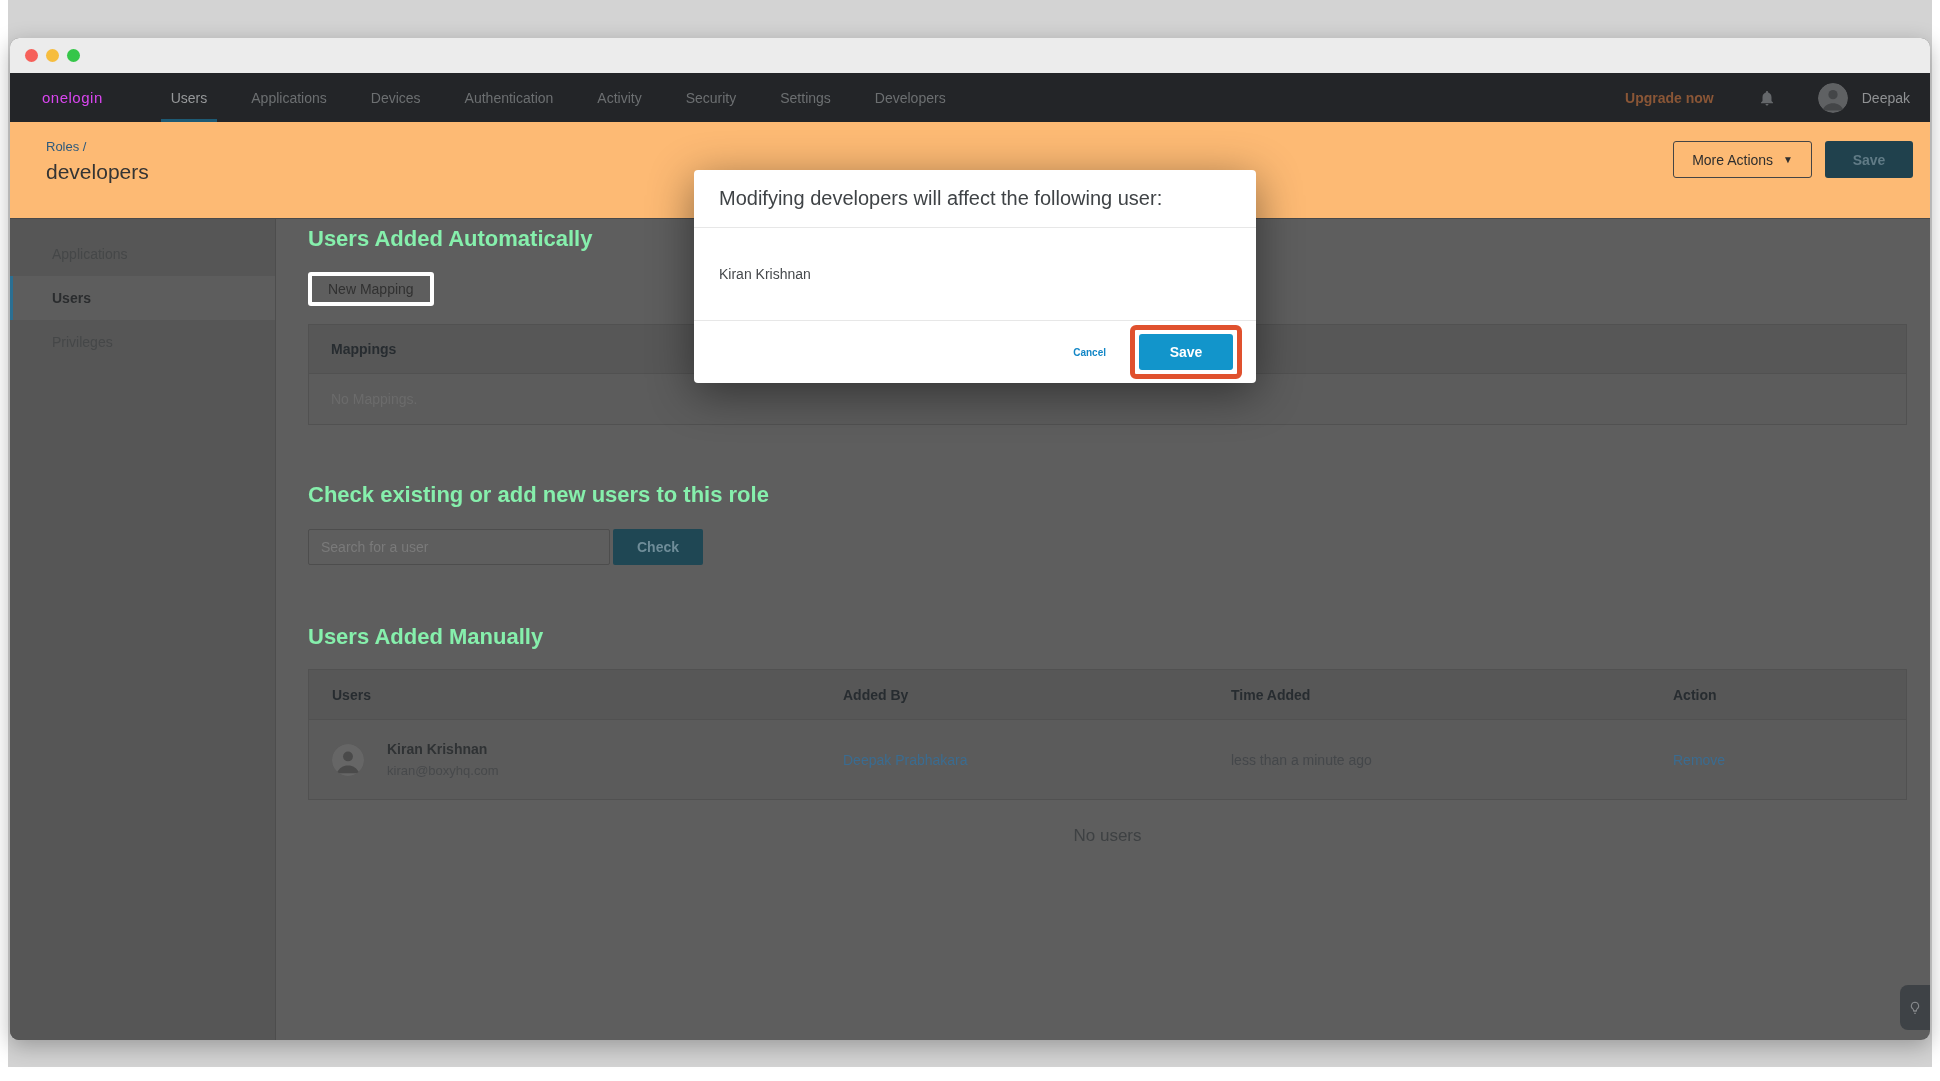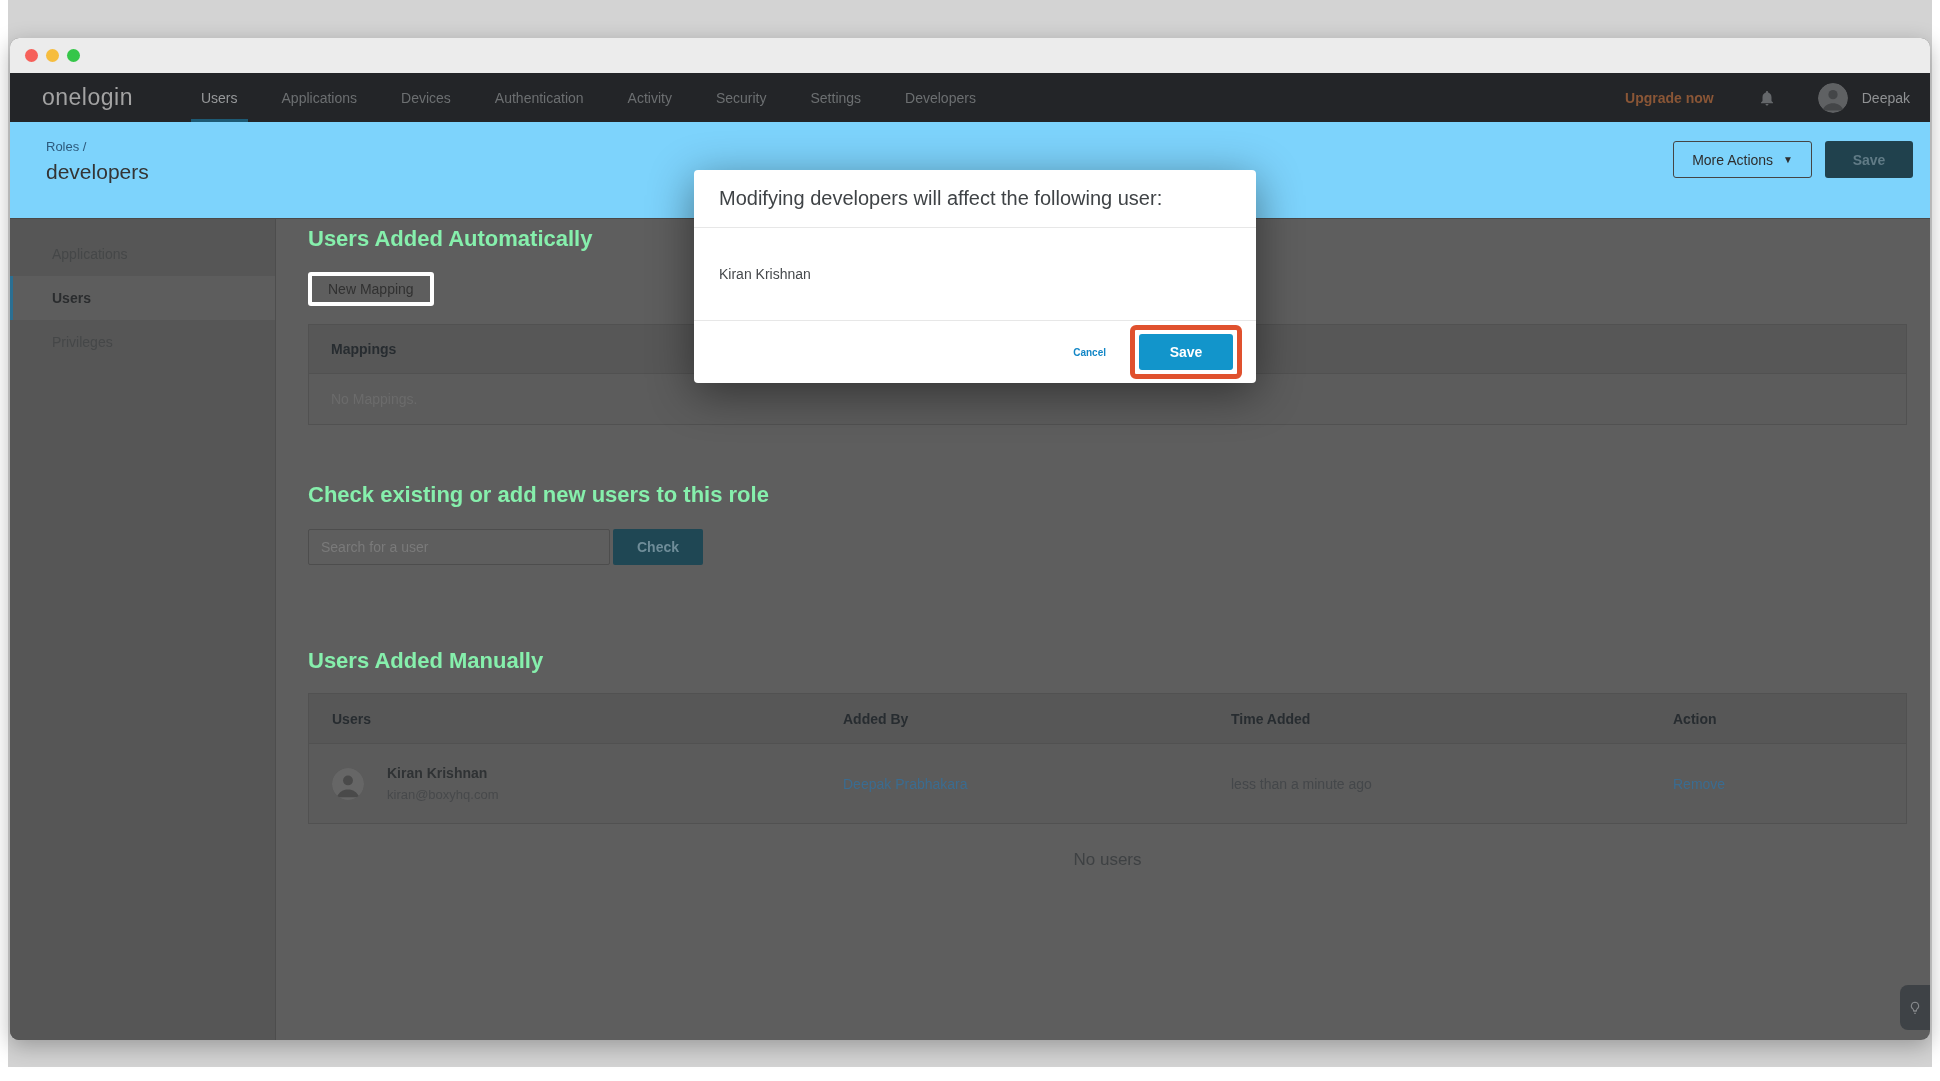--- a/index.html
+++ b/index.html
@@ -10,36 +10,36 @@
   
   .window { position:absolute; left:10px; top:38px; width:1920px; height:1002px;
             border-radius:9px; overflow:hidden; background:#5e5e5e;
             box-shadow:0 6px 22px rgba(0,0,0,0.28); }
   .titlebar { height:35px; background:#ececec; display:flex; align-items:center; padding-left:15px; }
   .tl { width:13px; height:13px; border-radius:50%; margin-right:8px; }
   .tl.red{background:#f6605a;} .tl.yellow{background:#f6bd3e;} .tl.green{background:#35c649;}
 
   
   .navbar { height:49px; background:#232528; display:flex; align-items:stretch; }
-  .logo { color:#a3a3a3; font-size:23px; letter-spacing:.5px; display:flex; align-items:center;
+  .logo { color:#d946ef; font-size:15px; letter-spacing:.5px; display:flex; align-items:center;
           padding:0 24px 0 32px; }
   .nav-items { display:flex; margin-left:22px; }
   .nav-item { display:flex; align-items:center; padding:0 22px; font-size:14px; color:#6c6f71;
               position:relative; cursor:pointer; }
   .nav-item.active { color:#97999b; }
   .nav-item.active::after { content:""; position:absolute; left:12px; right:12px; bottom:0;
                             height:3px; background:#1d5a74; }
   .nav-right { margin-left:auto; display:flex; align-items:center; padding-right:20px; }
   .upgrade { color:#8a5636; font-size:14px; font-weight:bold; margin-right:44px; cursor:pointer; }
   .bell { width:18px; height:18px; margin-right:42px; cursor:pointer; }
   .avatar-top { width:30px; height:30px; border-radius:50%; overflow:hidden; margin-right:14px; }
   .username { color:#8f9193; font-size:14px; }
 
   
-  .page-header { height:97px; background:#7dd3fc; border-bottom:1px solid #494949;
+  .page-header { height:97px; background:#fdba74; border-bottom:1px solid #494949;
                  position:relative; padding:17px 0 0 36px; }
   .breadcrumb { color:#2d5a7d; font-size:13px; cursor:pointer; }
   .page-title { color:#343434; font-size:21px; margin-top:6px; }
   .header-actions { position:absolute; right:17px; top:19px; display:flex;justify-content:space-between; }
   .btn-more { height:37px; padding:0 18px; background:transparent; border:1px solid #454545;
               border-radius:3px; color:#2e2e2e; font-size:14px; display:flex; align-items:center;
               cursor:pointer; margin-right:13px; }
   .caret { font-size:10px; margin-left:10px; color:#2e2e2e; }
   .btn-save-dim { height:37px; width:88px; background:#20414d; border:none; border-radius:3px;
                   color:#607b86; font-size:14px; font-weight:600; cursor:pointer; }
@@ -64,21 +64,21 @@
   .tbl-row { background:#5c5c5c; display:flex; align-items:center; }
   .empty-row { height:50px; display:flex; align-items:center; padding-left:22px;
                color:#6b6b6b; font-size:14px; background:#5c5c5c; }
   .gap-check { margin-top:56px; }
   .search-row { margin-top:20px; display:flex; }
   .search-input { width:302px; height:36px; background:transparent; border:1px solid #4d4d4d;
                   border-radius:2px; padding:0 12px; font-size:14px; color:#8a8a8a; outline:none; }
   .search-input::placeholder { color:#7a7a7a; }
   .btn-check { width:90px; height:36px; margin-left:3px; background:#1f4754; border:none;
                border-radius:2px; color:#6f8d99; font-size:14px; font-weight:600; cursor:pointer; }
-  .gap-manual { margin-top:82px; }
+  .gap-manual { margin-top:58px; }
 
   .col-users { width:534px; padding-left:23px; }
   .col-added { width:388px; }
   .col-time  { width:442px; }
   .col-action{ flex:1; }
   .user-row { height:79px; background:#5b5b5b; }
   .user-cell { display:flex; align-items:center; }
   .avatar-row { width:32px; height:32px; border-radius:50%; overflow:hidden; margin-right:23px; flex:none; }
   .uname { font-size:14px; font-weight:bold; color:#2f3234; }
   .uemail { font-size:13px; color:#47494b; margin-top:6px; }

